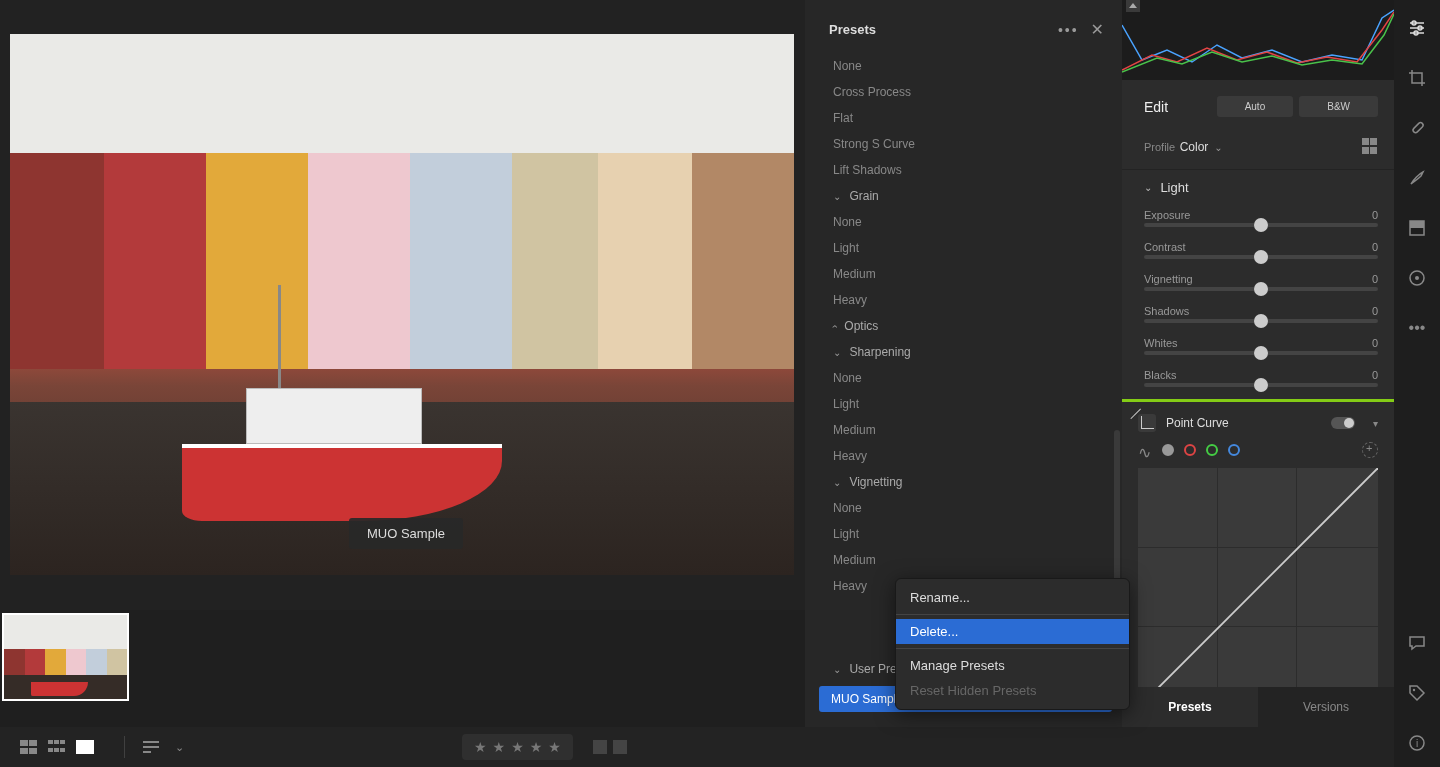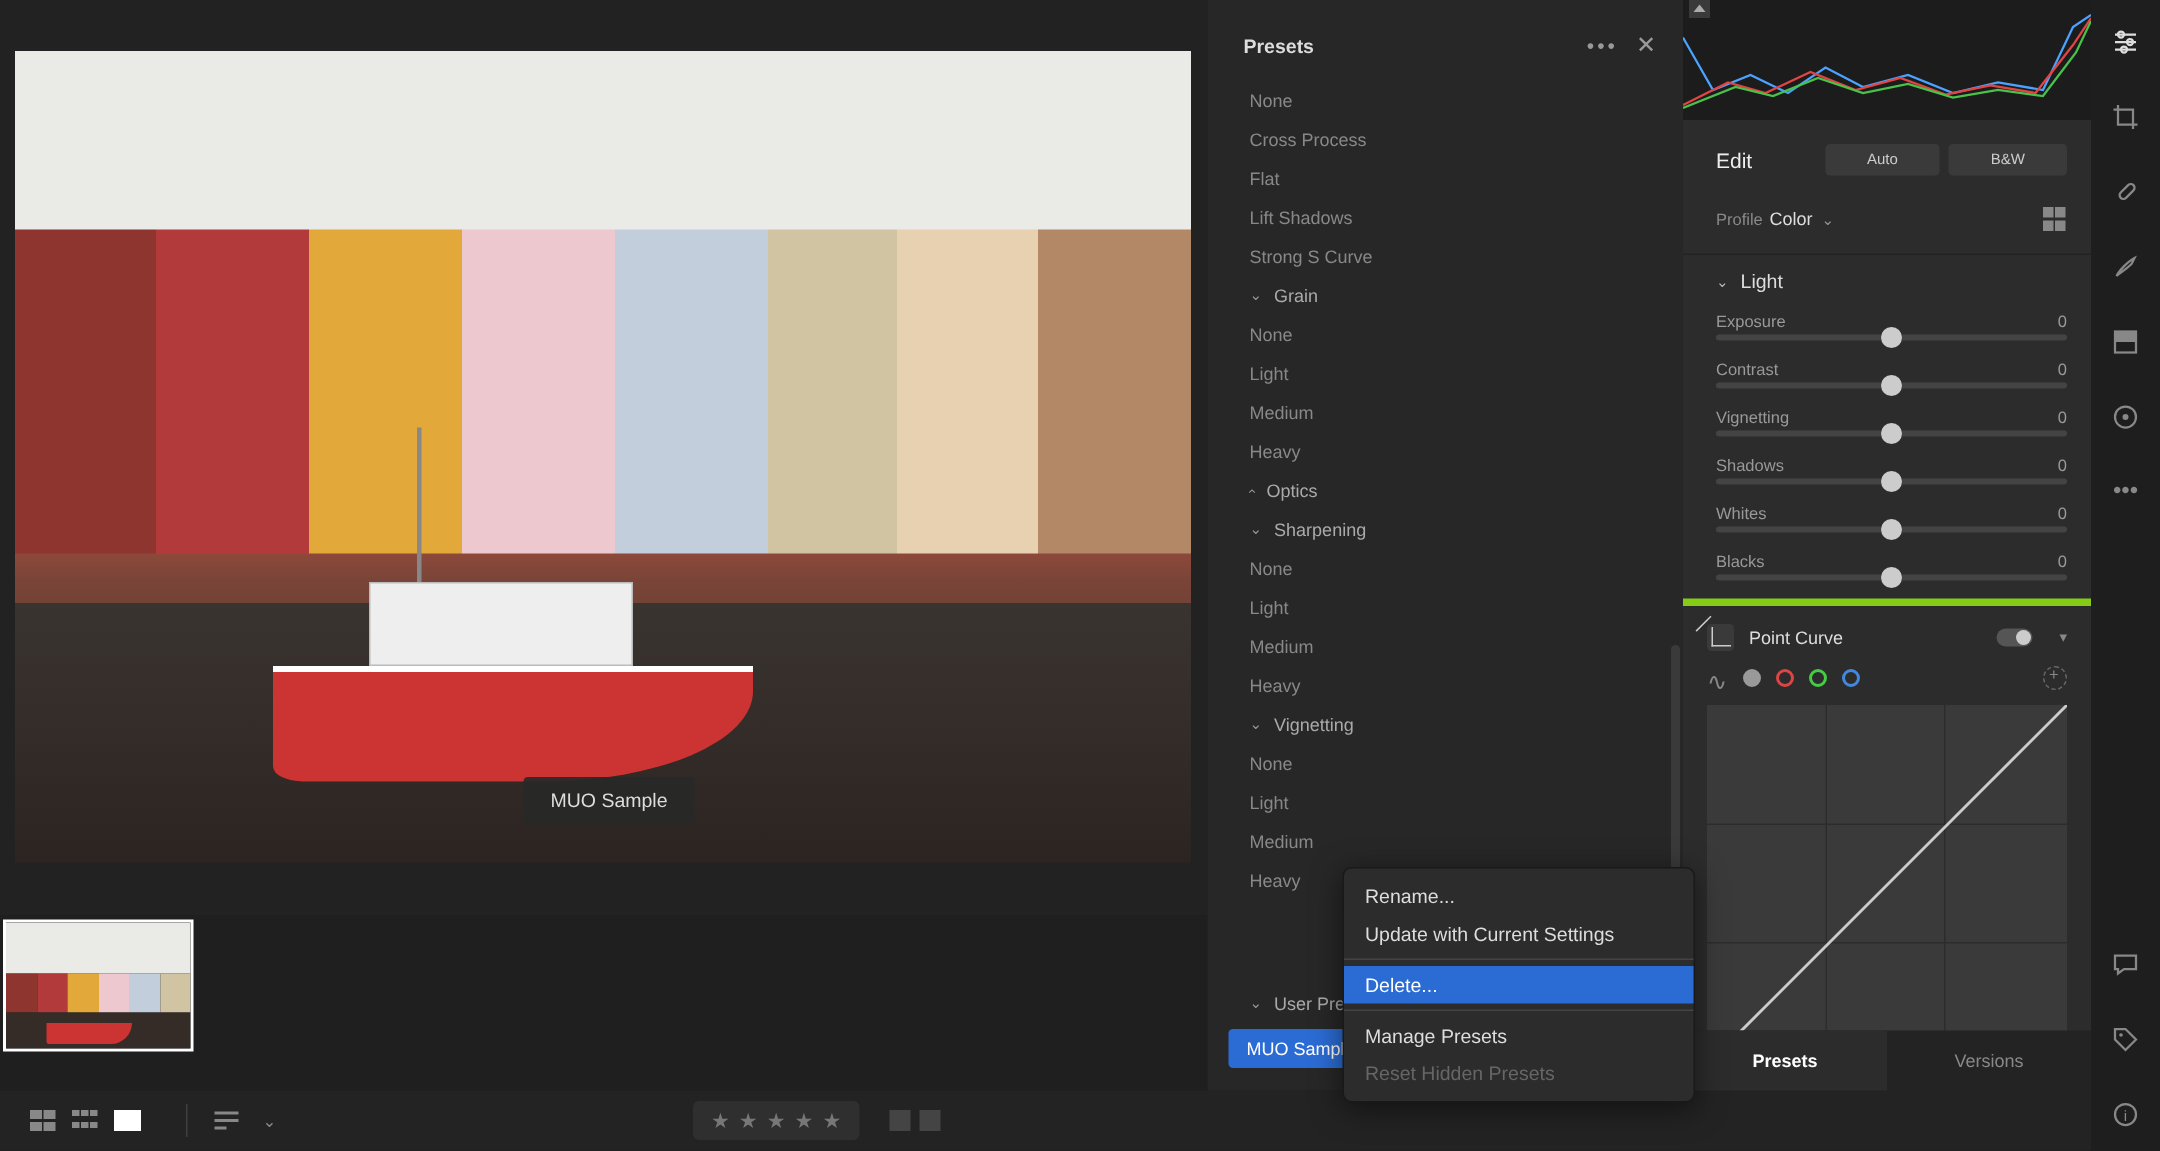--- a/index.html
+++ b/index.html
@@ -98,21 +98,21 @@
 .profile-row .grid-icn{width:16px;height:16px;cursor:pointer;display:flex;flex-wrap:wrap;gap:1px}
 .profile-row .grid-icn div{width:7px;height:7px;background:#888}
 
 .section{padding:10px 16px 4px 22px}
 .section-hdr{display:flex;align-items:center;gap:8px;color:#ddd;font-size:13px;cursor:pointer;margin-bottom:8px}
 .section-hdr .chev{font-size:10px;color:#bbb}
 .slider-row{display:flex;align-items:center;justify-content:space-between;color:#999;font-size:11px;padding:6px 0 2px}
 .slider-track{height:4px;background:#444;border-radius:2px;position:relative;margin-bottom:8px}
 .slider-thumb{position:absolute;top:-5px;width:14px;height:14px;border-radius:50%;background:#ccc;left:calc(50% - 7px);cursor:pointer}
 
-.point-curve{padding:12px 16px;border-top:5px solid #84cc16}
+.point-curve{padding:12px 16px;border-top:3px solid #84cc16}
 .pc-hdr{display:flex;align-items:center;gap:10px;color:#ddd;font-size:12px;margin-bottom:10px}
 .pc-hdr .curve-icn{width:18px;height:18px;background:#3a3a3a;border-radius:3px;position:relative}
 .pc-hdr .curve-icn:before{content:"";position:absolute;left:3px;bottom:3px;width:12px;height:12px;border-left:1px solid #ccc;border-bottom:1px solid #ccc}
 .pc-hdr .curve-icn:after{content:"";position:absolute;left:3px;bottom:3px;width:14px;height:14px;border-top:1px solid #ccc;transform:rotate(-45deg);transform-origin:left bottom}
 .pc-toggle{margin-left:auto;width:24px;height:12px;background:#555;border-radius:6px;position:relative;cursor:pointer}
 .pc-toggle:before{content:"";position:absolute;right:1px;top:1px;width:10px;height:10px;background:#ccc;border-radius:50%}
 .pc-expand{color:#888;font-size:10px;margin-left:8px;cursor:pointer}
 .ch-dots{display:flex;gap:10px;align-items:center;margin-bottom:10px}
 .ch-dots .wave{width:14px;height:14px;color:#888}
 .ch-dots .dot{width:12px;height:12px;border-radius:50%;border:2px solid;cursor:pointer}
@@ -214,22 +214,22 @@
     <h3>Presets</h3>
     <div class="actions">
       <span class="dots">•••</span>
       <span class="close-x">✕</span>
     </div>
   </div>
   <div class="preset-list">
     <div class="preset-item">None</div>
     <div class="preset-item">Cross Process</div>
     <div class="preset-item">Flat</div>
+    <div class="preset-item">Strong S Curve</div>
     <div class="preset-item">Lift Shadows</div>
-    <div class="preset-item">Strong S Curve</div>
 
     <div class="preset-group">
         <span class="chev">⌄</span>
         <span>Grain</span>
       </div>
     <div class="preset-item">None</div>
     <div class="preset-item">Light</div>
     <div class="preset-item">Medium</div>
     <div class="preset-item">Heavy</div>
 
@@ -261,21 +261,20 @@
     <div class="preset-group" style="padding-left:28px">
         <span class="chev">⌄</span>
         <span>User Presets</span>
       </div>
     <div class="preset-selected">MUO Sampl</div>
   </div>
 </div>
 
 <div class="context-menu">
   <div class="ctx-item">Rename...</div>
-  <div class="ctx-item">Update with Current Settings</div>
   <div class="ctx-sep"></div>
   <div class="ctx-item highlight">Delete...</div>
   <div class="ctx-sep"></div>
   <div class="ctx-item">Manage Presets</div>
   <div class="ctx-item disabled">Reset Hidden Presets</div>
 </div>
 
 <div class="edit-panel">
   <div class="histogram">
     <div class="collapse-tab"></div>

